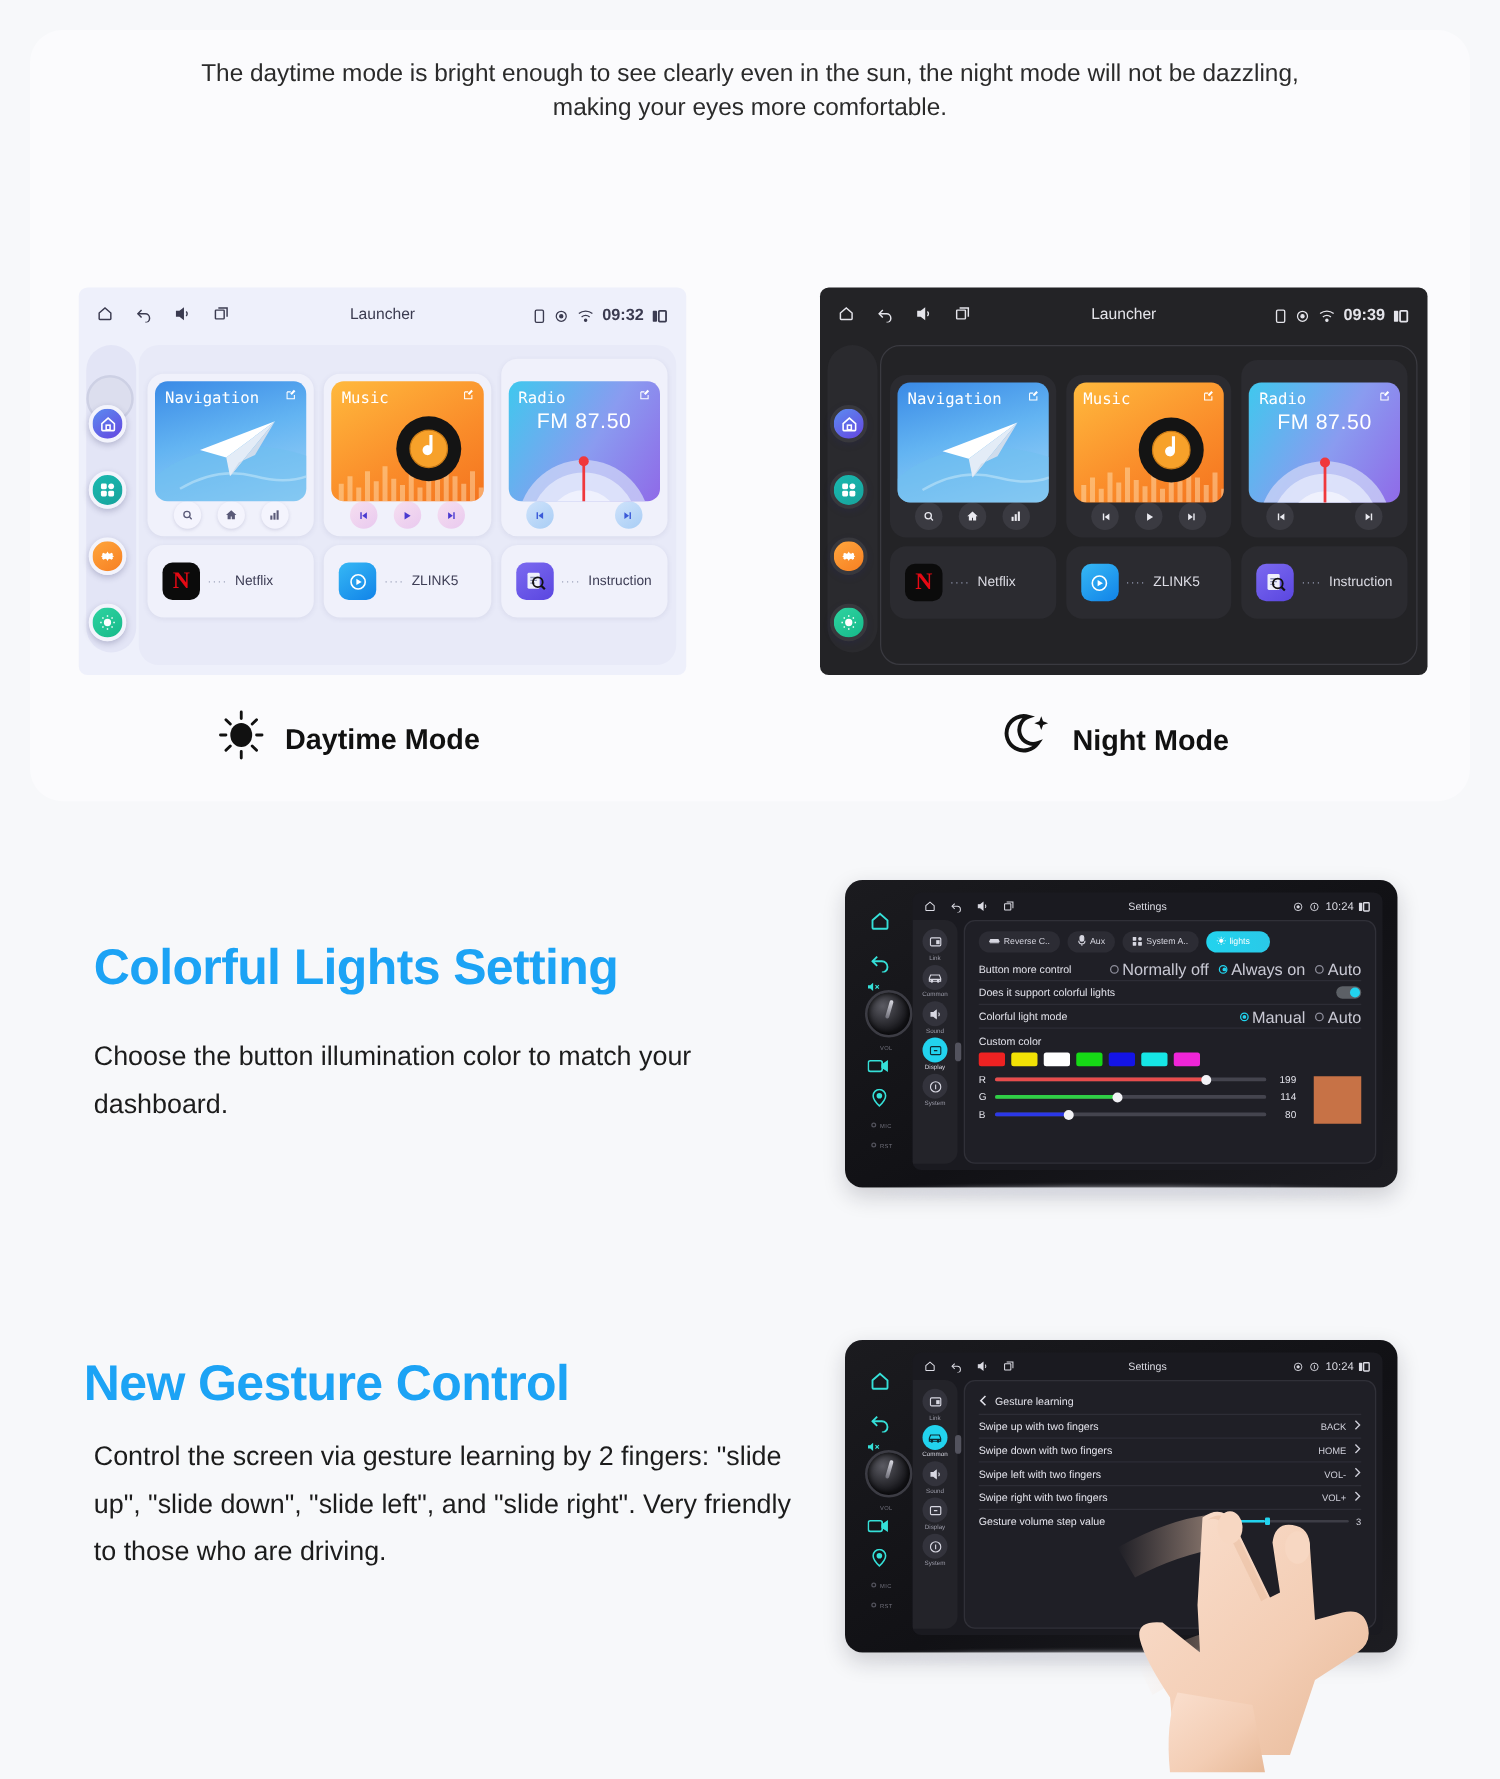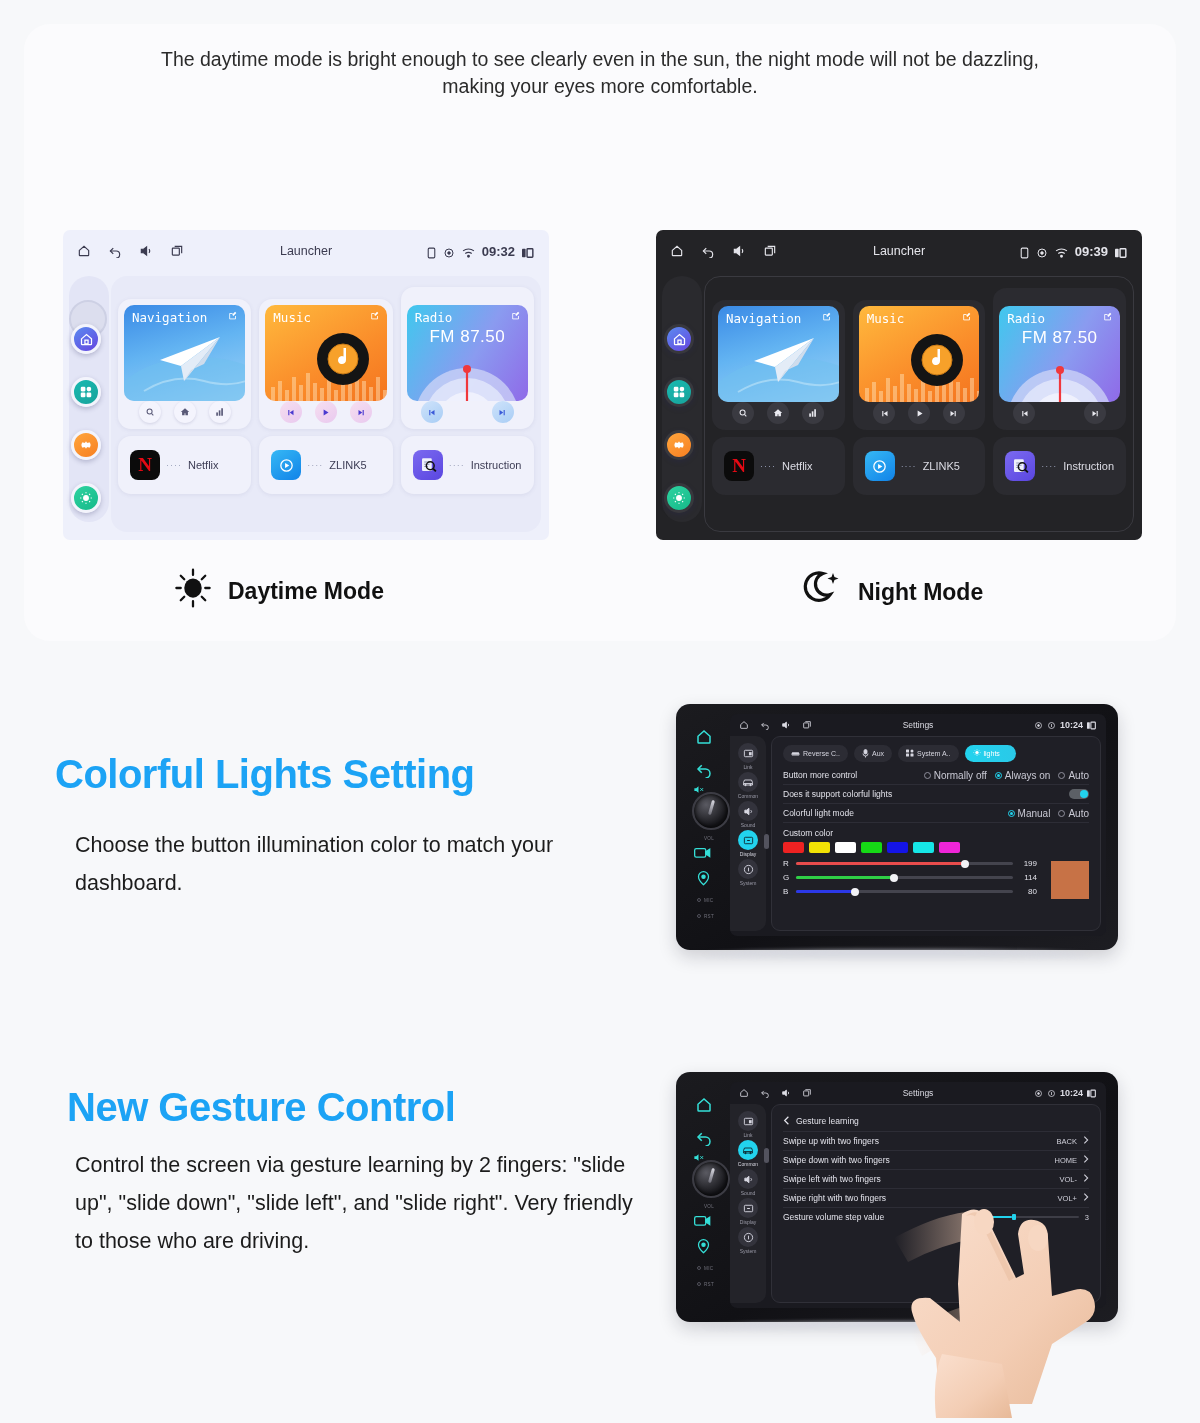--- a/index.html
+++ b/index.html
@@ -161,21 +161,21 @@
 
   
   .feat-title {
     position: absolute; color: #1ca3f5;
     font-size: 40px; font-weight: bold; letter-spacing: -.5px;
   }
   .feat-body {
     position: absolute; color: #1c1c1c;
     font-size: 21.5px; line-height: 38px;
   }
-  #lights-title { left: 55px; top: 752px; }
+  #lights-title { left: 75px; top: 752px; }
   #lights-body  { left: 75px; top: 826px; width: 590px; }
   #gest-title   { left: 67px; top: 1085px; }
   #gest-body    { left: 75px; top: 1146px; width: 570px; }
 
   
   .device {
     position: absolute;
     background: linear-gradient(150deg,#1b1b1f 0%,#111115 55%,#1d1d22 100%);
     border-radius: 14px; padding: 10px 12px 14px 10px;
     display: flex; box-shadow: 0 7px 18px rgba(20,20,40,.18);
@@ -215,21 +215,21 @@
     padding: 0 9px; position: relative; color: #dcdce4;
     flex: none;
   }
   .dstatus .sys { display: flex; gap: 11px; align-items: center; }
   .dstatus .ttl {
     position: absolute; left: 0; right: 0; text-align: center;
     font-size: 8.5px;
   }
   .dstatus .rgt {
     margin-left: auto; display: flex; align-items: center; gap: 4px;
-    font-size: 9px; font-weight: bold;
+    font-size: 9px; font-weight: normal;
   }
 
   .dbody { flex: 1; display: flex; padding: 0 5px 5px 0; }
 
   .srail {
     width: 36px; flex: none; background: #232329;
     border-radius: 0 10px 10px 0; position: relative;
     display: flex; flex-direction: column; align-items: center;
     padding-top: 7px; gap: 2px;
   }
@@ -264,21 +264,21 @@
   .chip.act {
     background: linear-gradient(90deg,#22d3ee,#2ac9e8);
     color: #ffffff; padding-right: 16px;
   }
 
   .srow {
     height: 19px; display: flex; align-items: center;
     border-bottom: 1px solid #2d2d36; font-size: 8.5px; color: #e2e2ea;
   }
   .srow .rv { margin-left: auto; display: flex; align-items: center; gap: 8px; }
-  .radio { display: flex; align-items: center; gap: 3px; font-size: 10px; color: #c9c9d4; }
+  .radio { display: flex; align-items: center; gap: 3px; font-size: 13px; color: #c9c9d4; }
   .rdot {
     width: 7px; height: 7px; border-radius: 50%;
     border: 1px solid #8f8f9c; position: relative; flex: none;
   }
   .rdot.on { border-color: #22d3ee; }
   .rdot.on::after {
     content:''; position: absolute; left: 1.5px; top: 1.5px;
     width: 3px; height: 3px; border-radius: 50%; background: #22d3ee;
   }
   .toggle {

